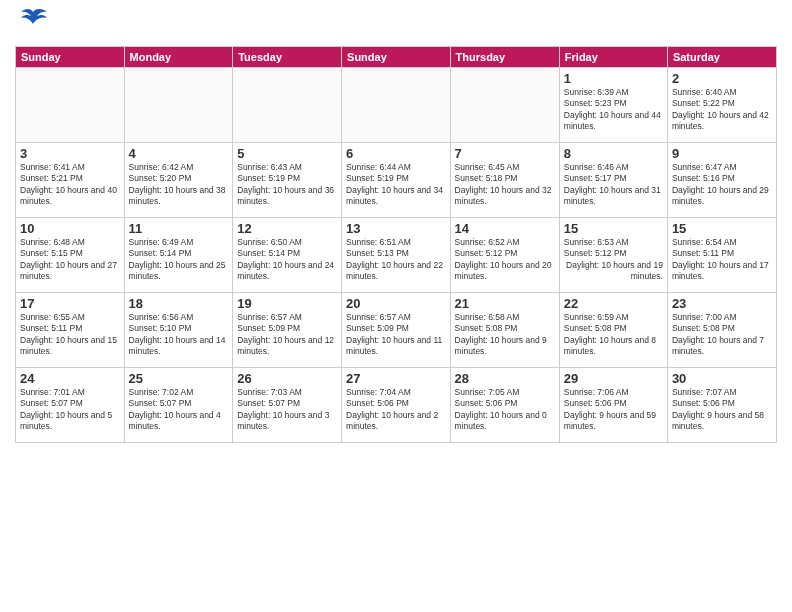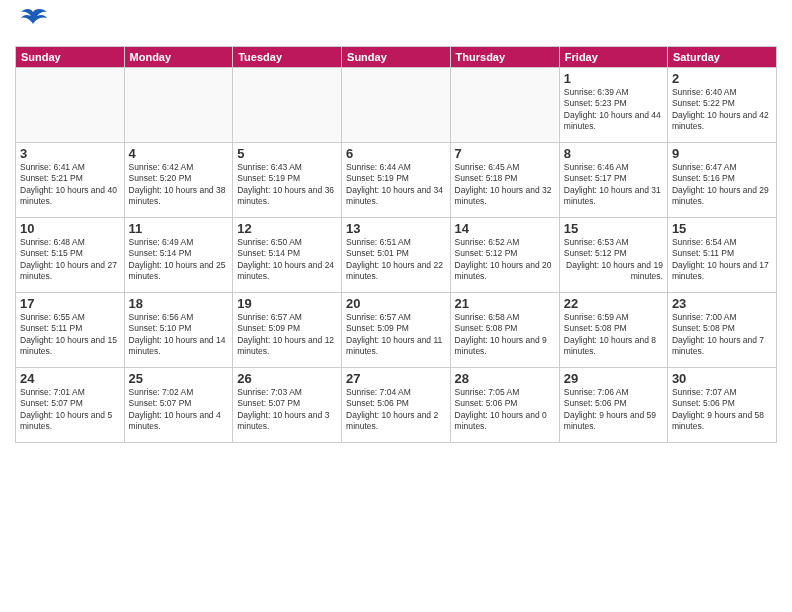--- a/index.html
+++ b/index.html
@@ -154,21 +154,21 @@
             <div class="day-info">
               <span style="display: block;">Sunrise: 6:50 AM</span>
               <span style="display: block;">Sunset: 5:14 PM</span>
               <span style="display: block;">Daylight: 10 hours and 24 minutes.</span>
             </div>
           </td>
           <td class="filled">
             <span class="day-num">13</span>
             <div class="day-info">
               <span style="display: block;">Sunrise: 6:51 AM</span>
-              <span style="display: block;">Sunset: 5:01 PM</span>
+              <span style="display: block;">Sunset: 5:13 PM</span>
               <span style="display: block;">Daylight: 10 hours and 22 minutes.</span>
             </div>
           </td>
           <td class="filled">
             <span class="day-num">14</span>
             <div class="day-info">
               <span style="display: block;">Sunrise: 6:52 AM</span>
               <span style="display: block;">Sunset: 5:12 PM</span>
               <span style="display: block;">Daylight: 10 hours and 20 minutes.</span>
             </div>

